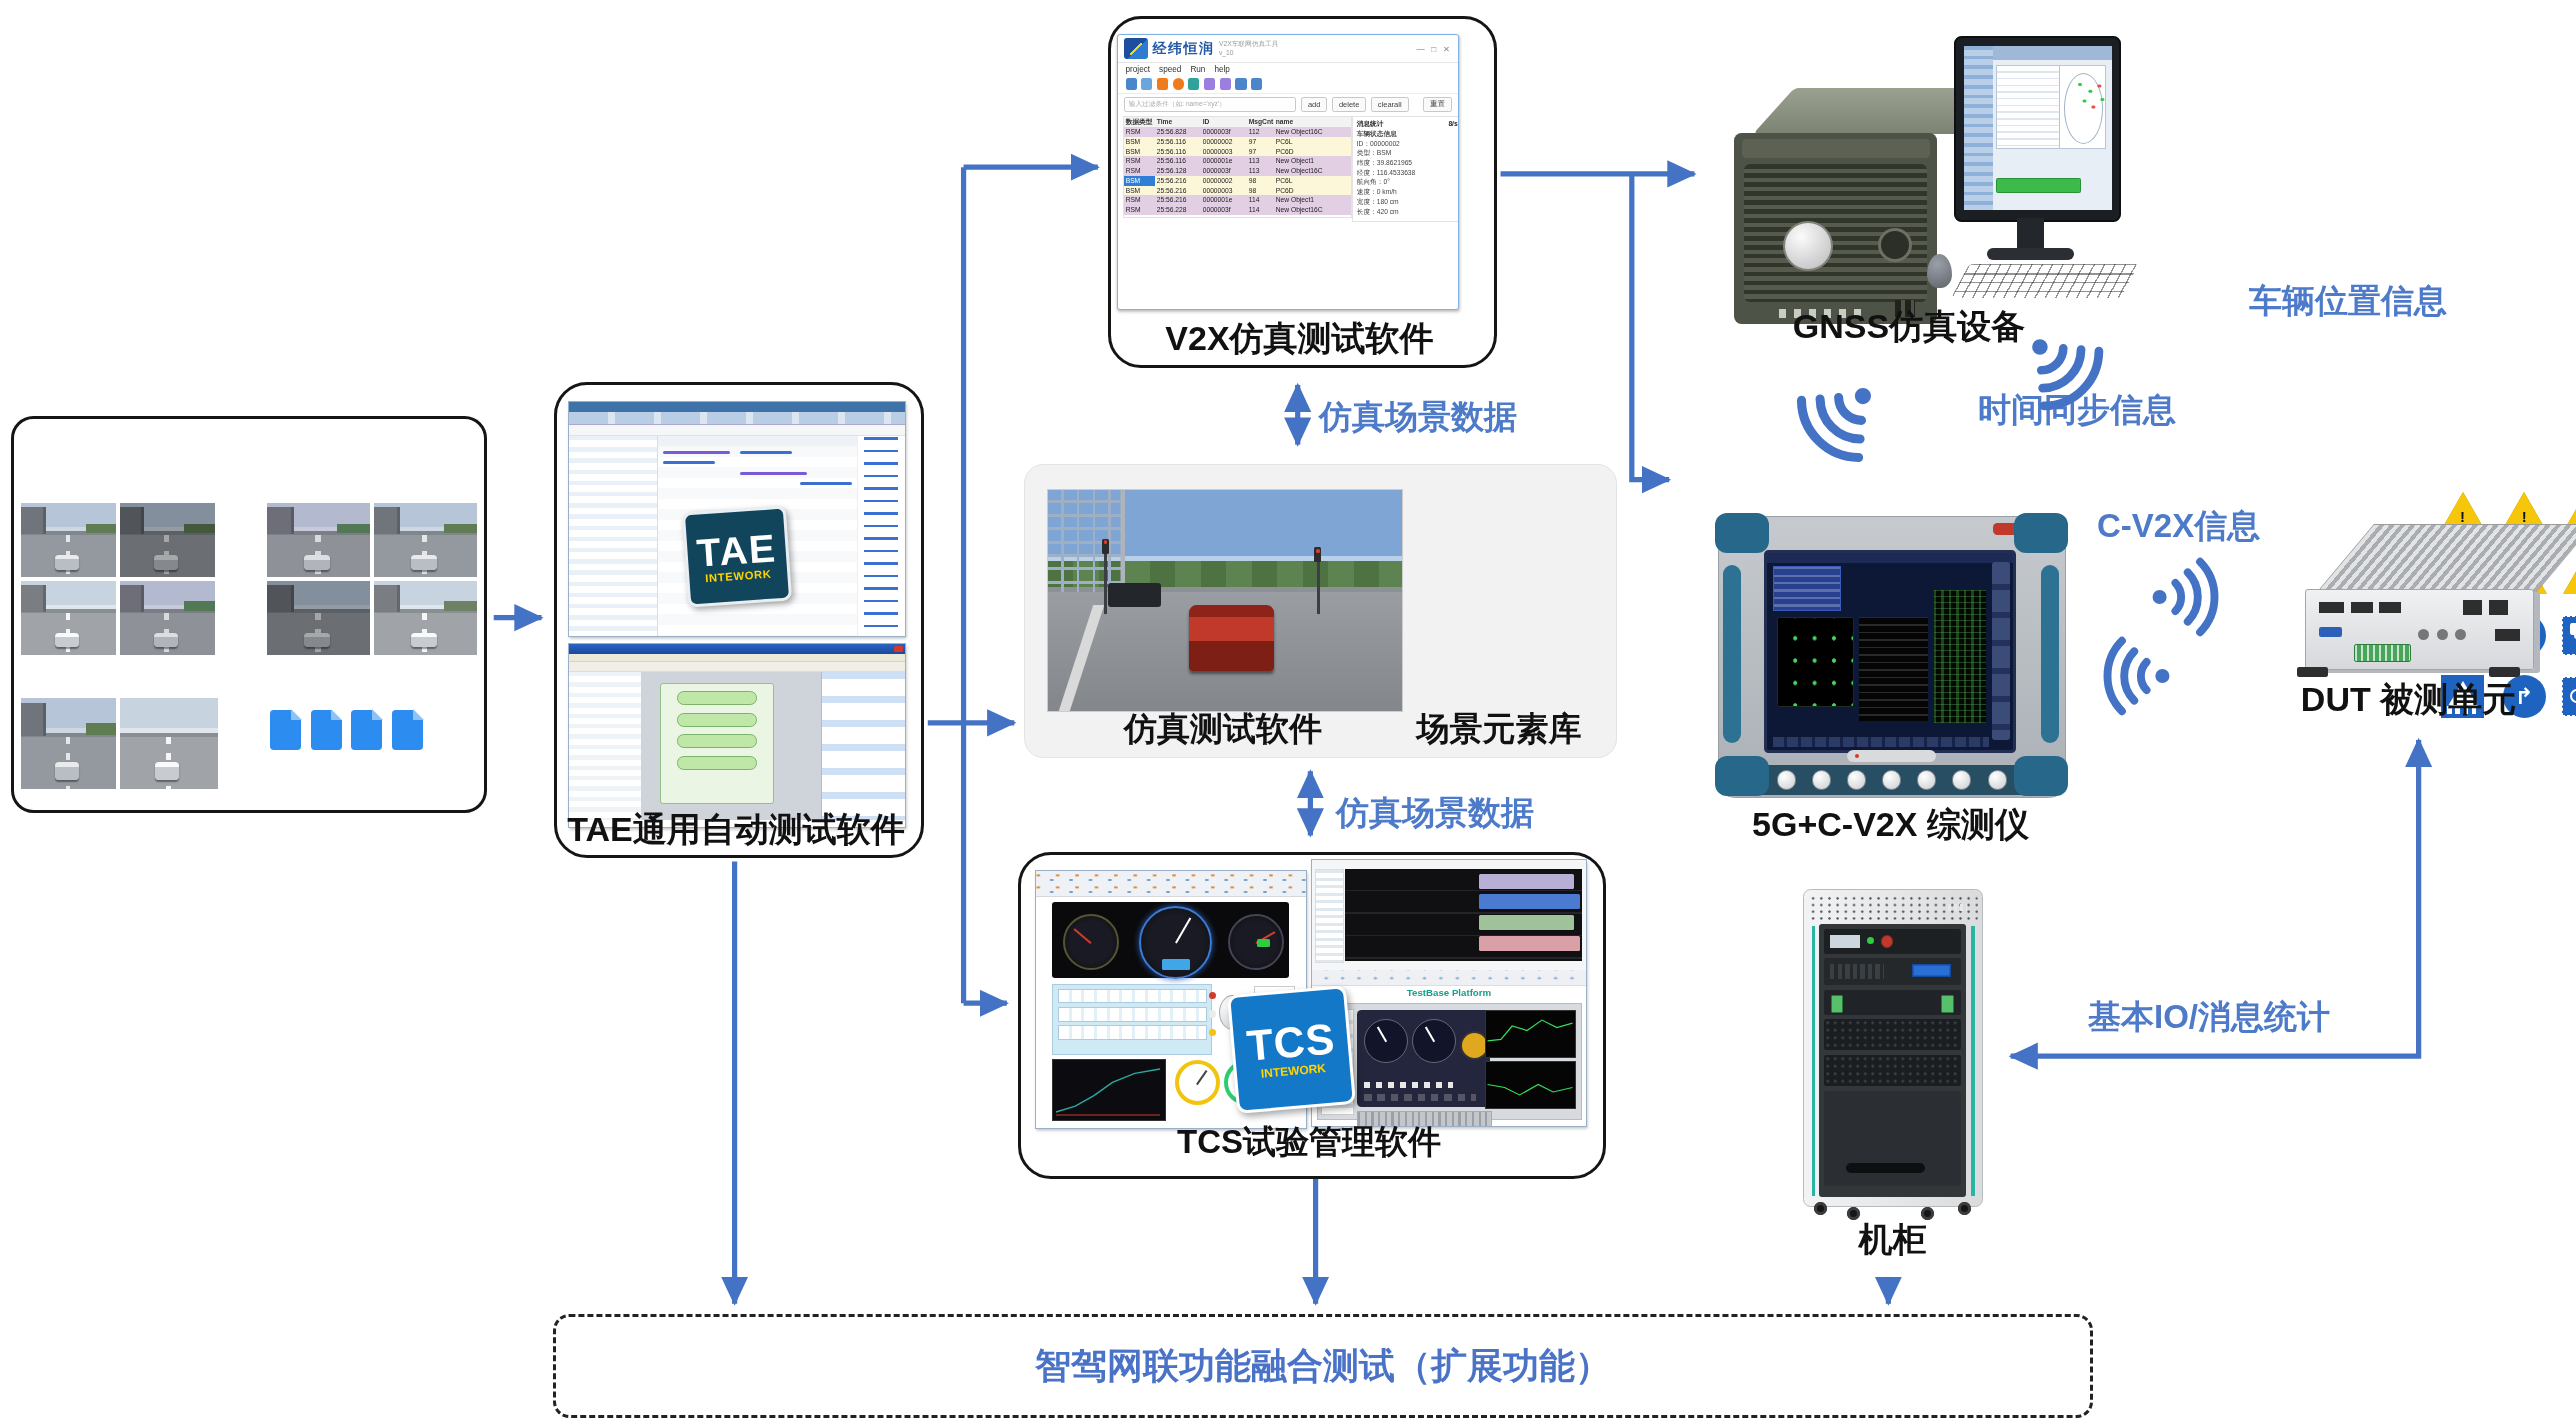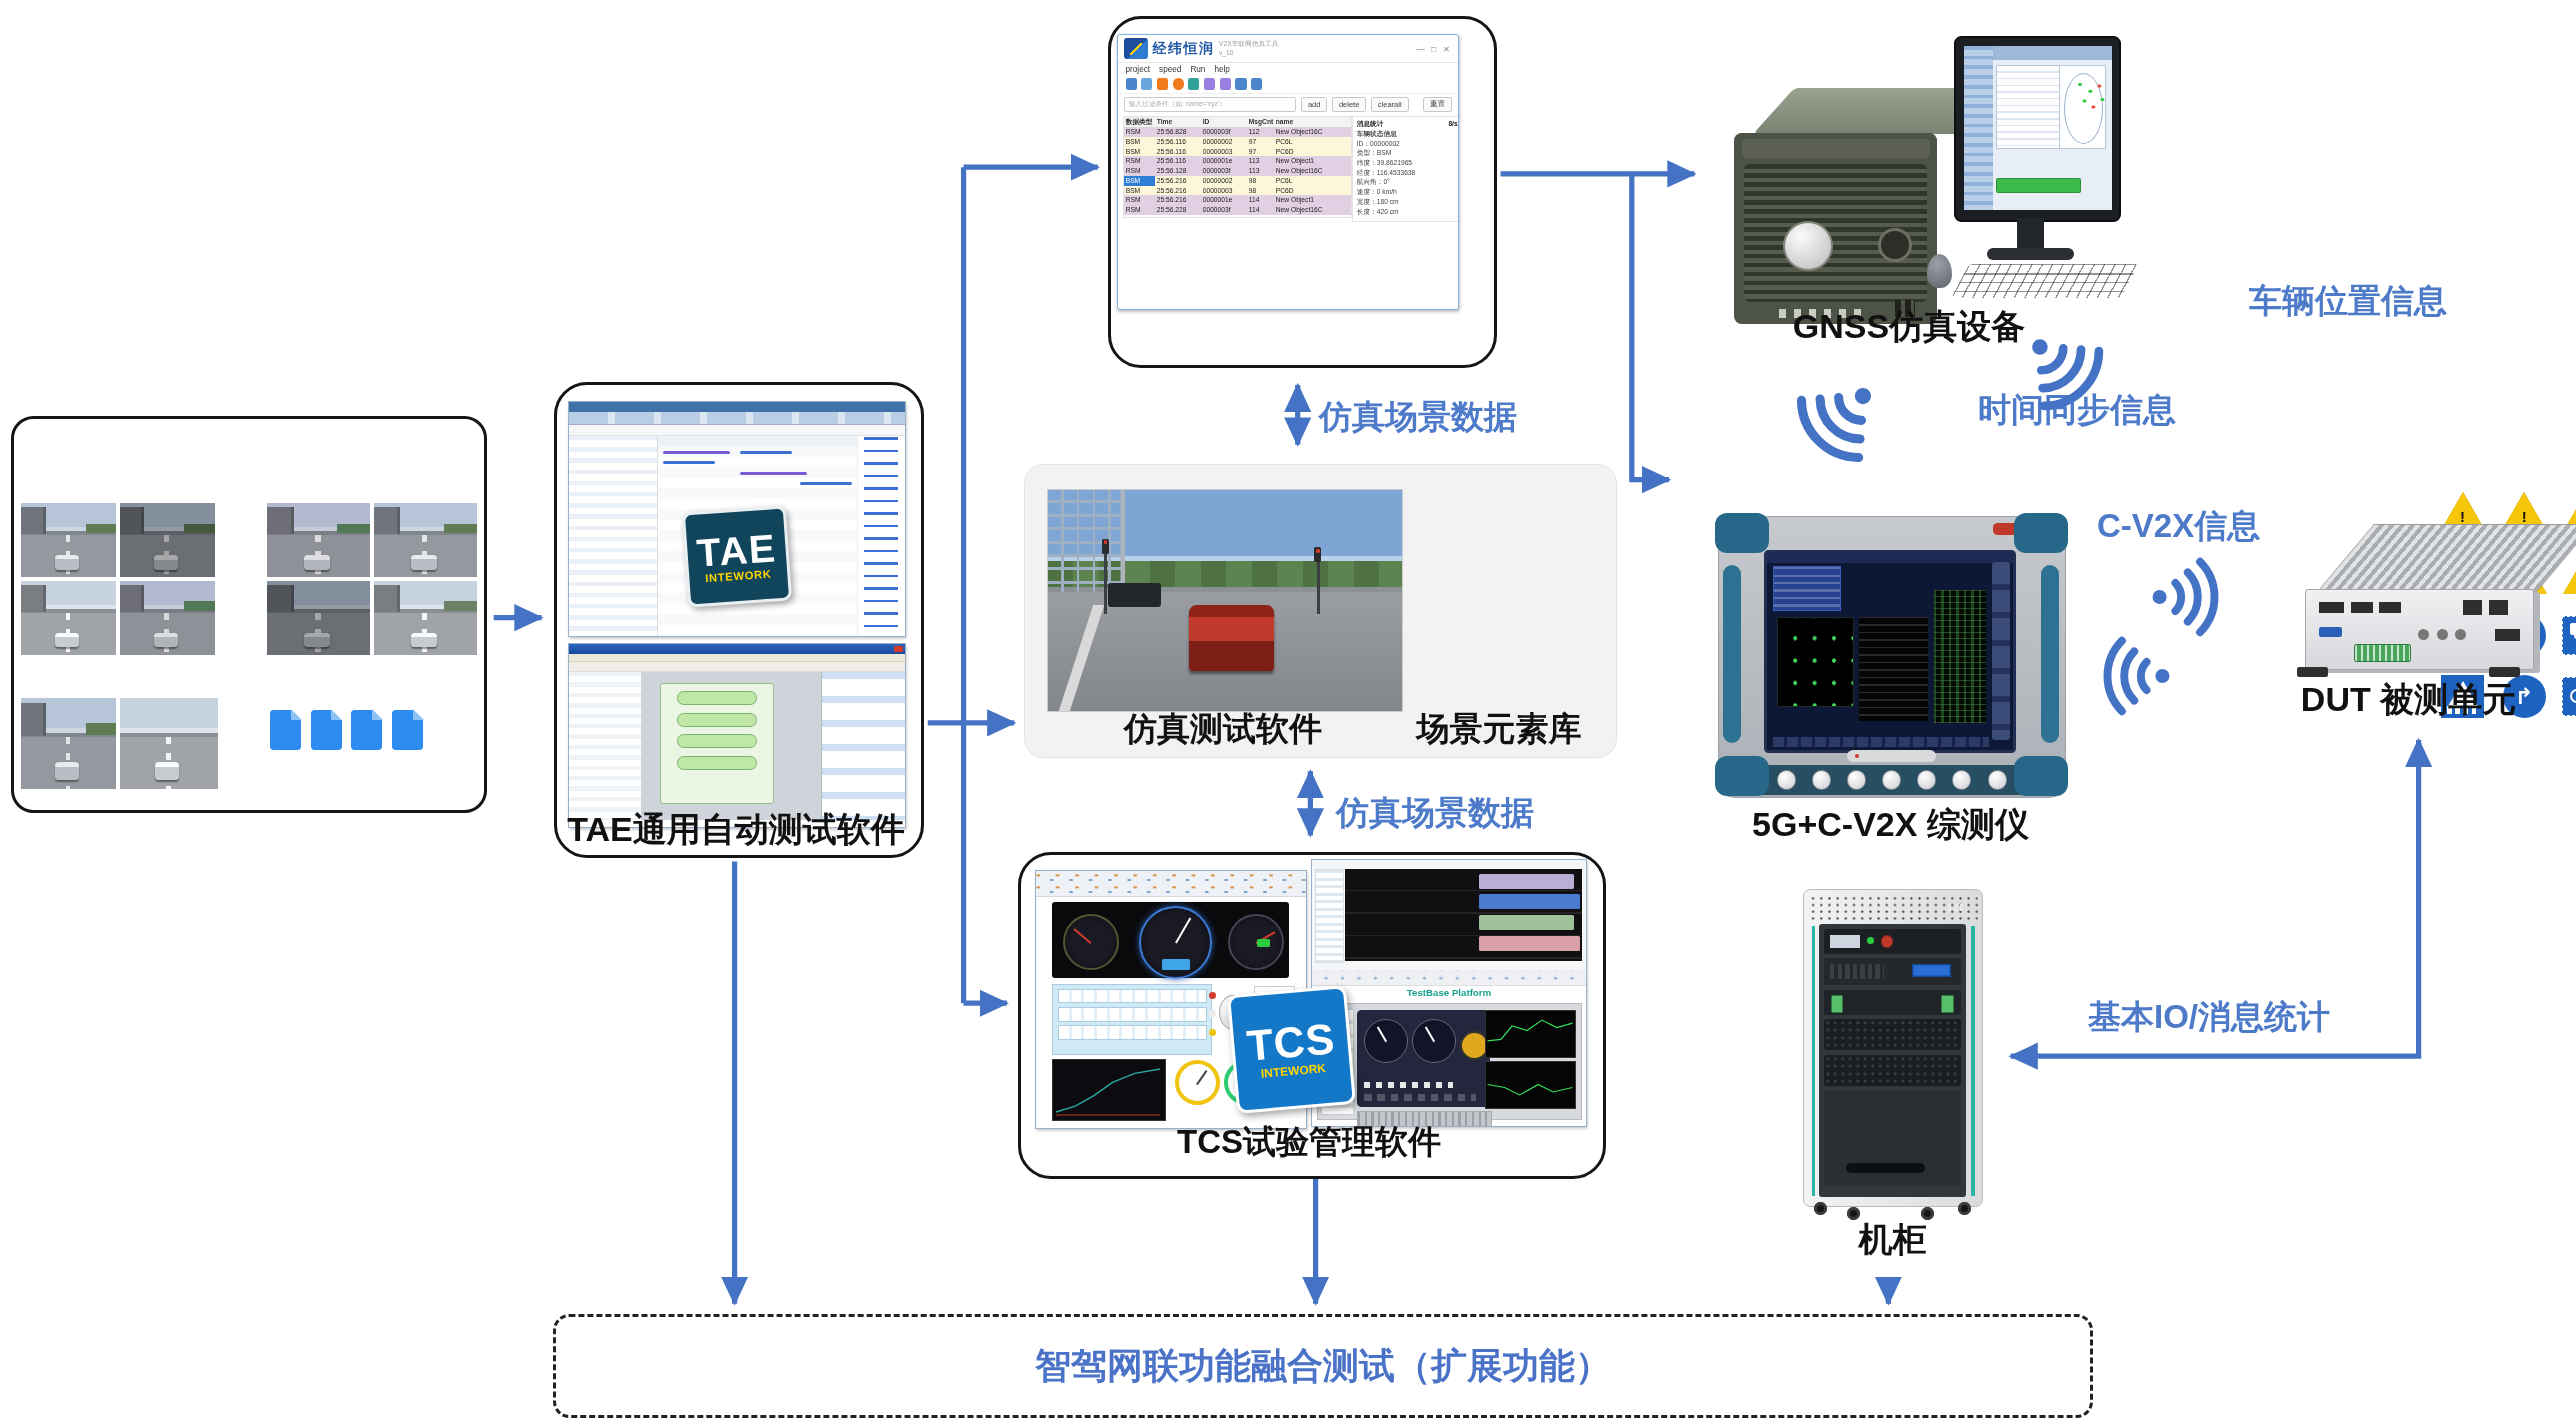--- a/index.html
+++ b/index.html
@@ -524,20 +524,21 @@
       <div>类型：BSM</div>
       <div>纬度：39.8621965</div>
       <div>经度：116.4533638</div>
       <div>航向角：0°</div>
       <div>速度：0 km/h</div>
       <div>宽度：180 cm</div>
       <div>长度：420 cm</div>
       <div class="sb"></div>
     </div>
   </div>
+  <div class="boxlabel" style="left:1108px;top:316px;width:383px;font-size:34px;z-index:3;">V2X仿真测试软件</div>
 
   <div id="sim-panel">
     <div id="sim-road">
       <div class="trees"></div>
         <div class="bldg"></div>
         <div class="road"></div>
         <div class="lane"></div>
       <div class="pole" style="left:16%;top:22%;height:34%;">
           <i></i>
         </div>

